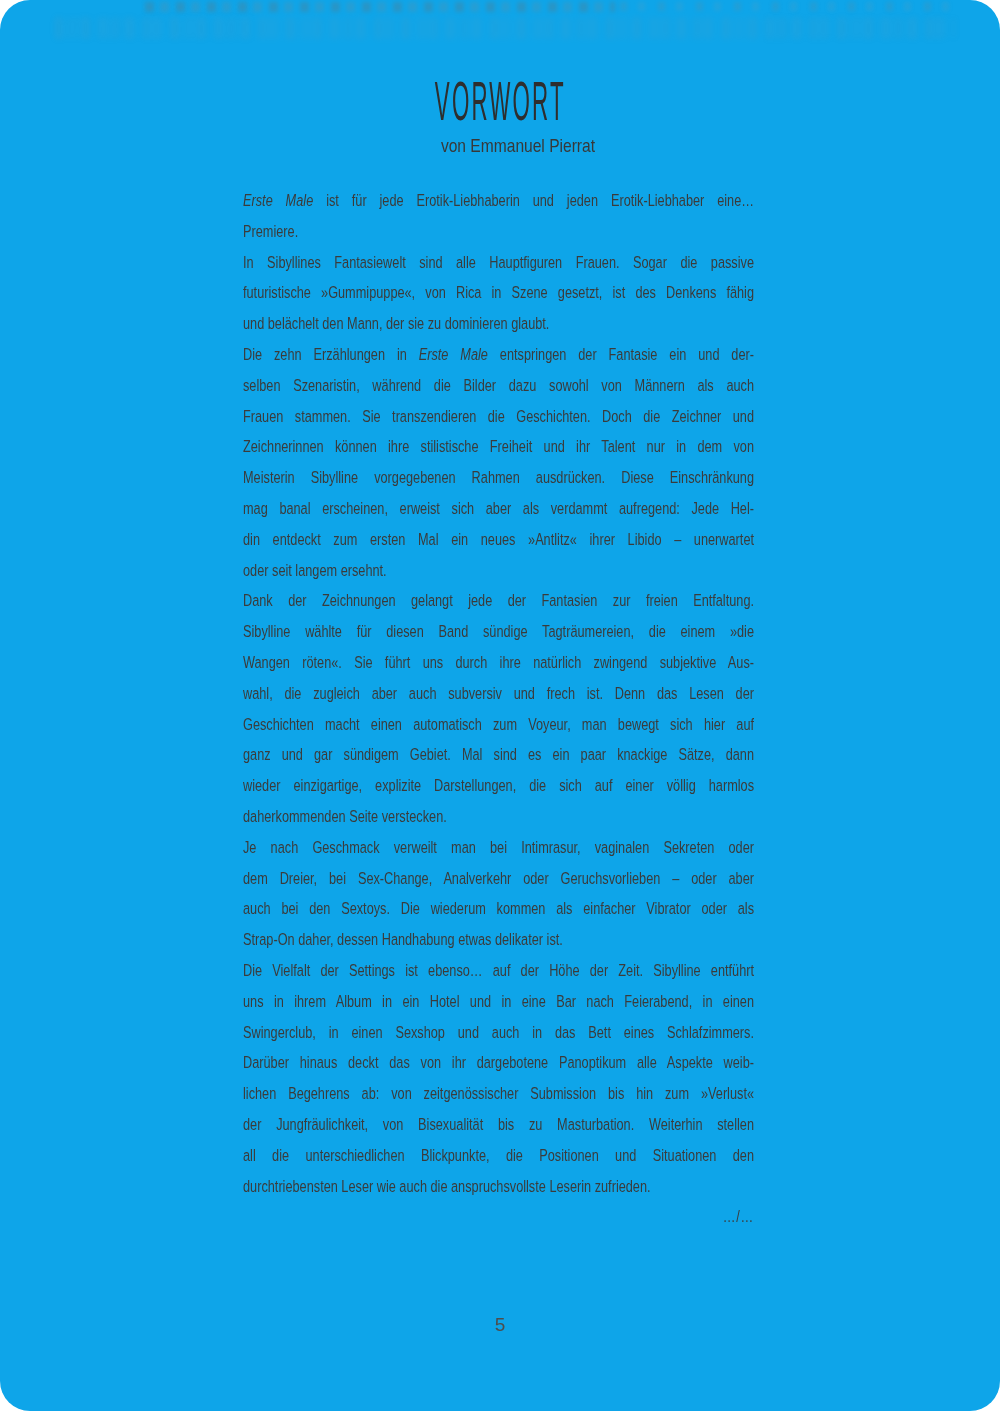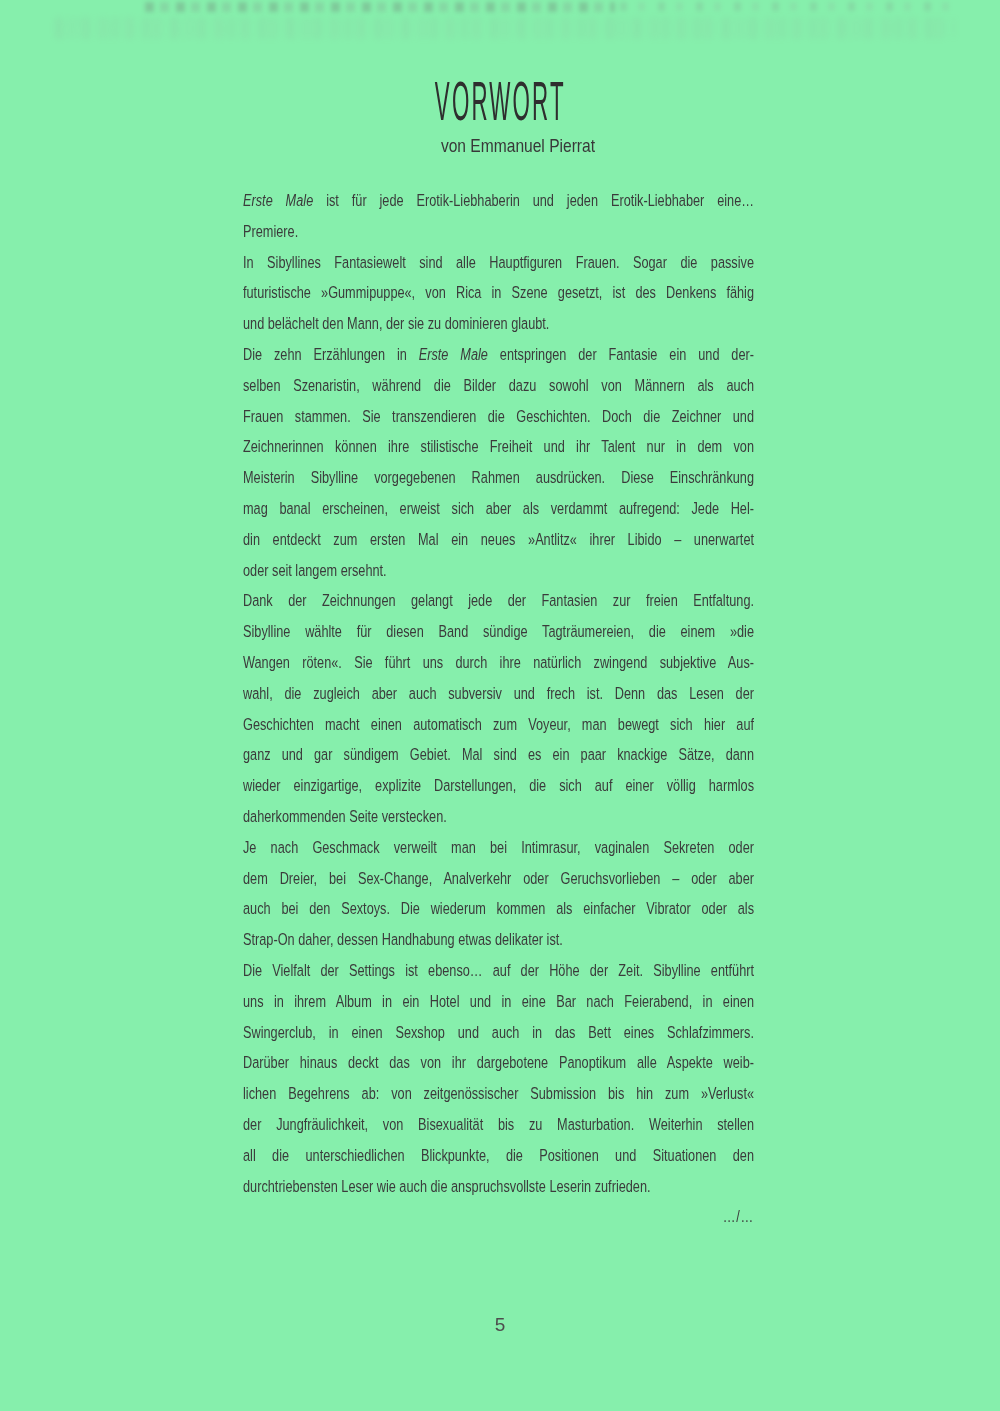--- a/index.html
+++ b/index.html
@@ -4,24 +4,25 @@
 <style>
   html, body {
     margin: 0;
     padding: 0;
     background: #ffffff;
   }
   .page {
     position: relative;
     width: 1000px;
     height: 1411px;
-    background: #86efac;
+    background: #0ea5e9;
     overflow: hidden;
     font-family: "Liberation Sans", sans-serif;
     color: #3b3b3b;
+    border-radius: 30px;
   }
 
   
   .bleed-1 {
     position: absolute;
     left: 145px; top: 2px;
     width: 470px; height: 10px;
     background: repeating-linear-gradient(90deg,
       rgba(110,110,110,.75) 0 9px, transparent 9px 15px,
       rgba(130,130,130,.55) 15px 24px, transparent 24px 31px);

